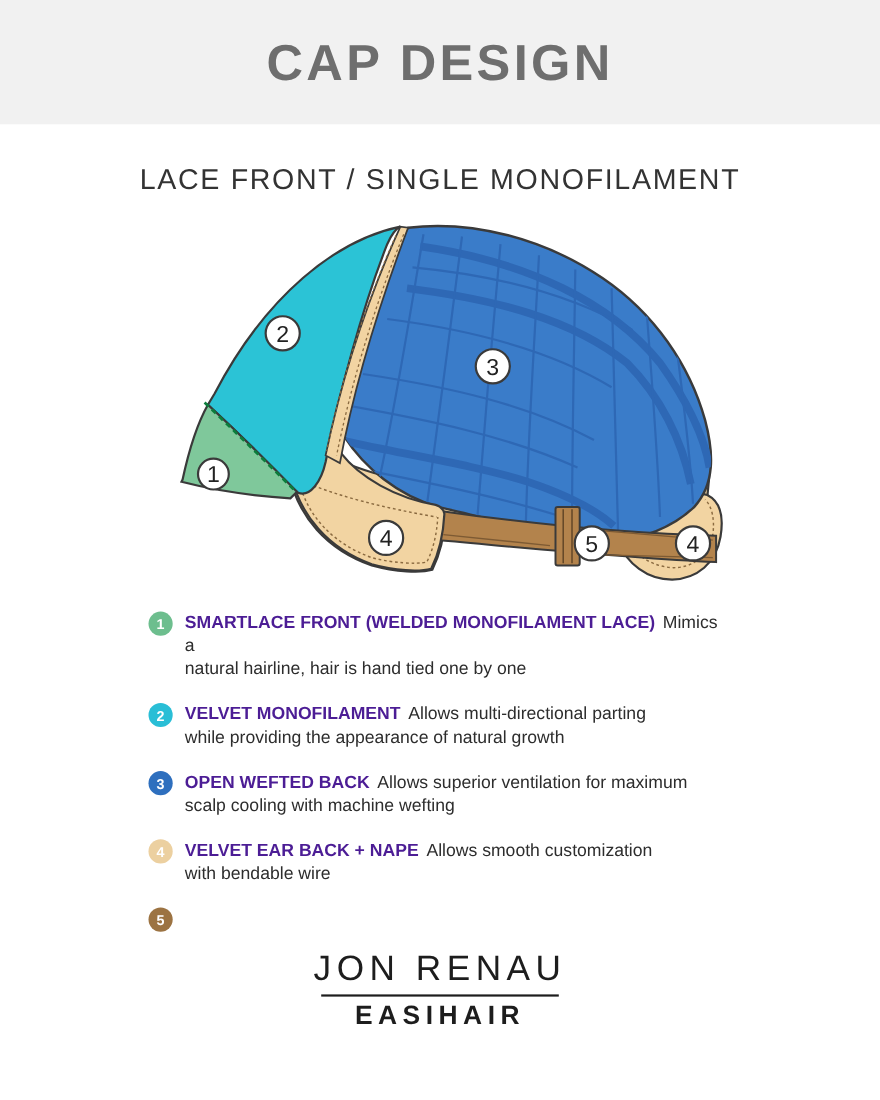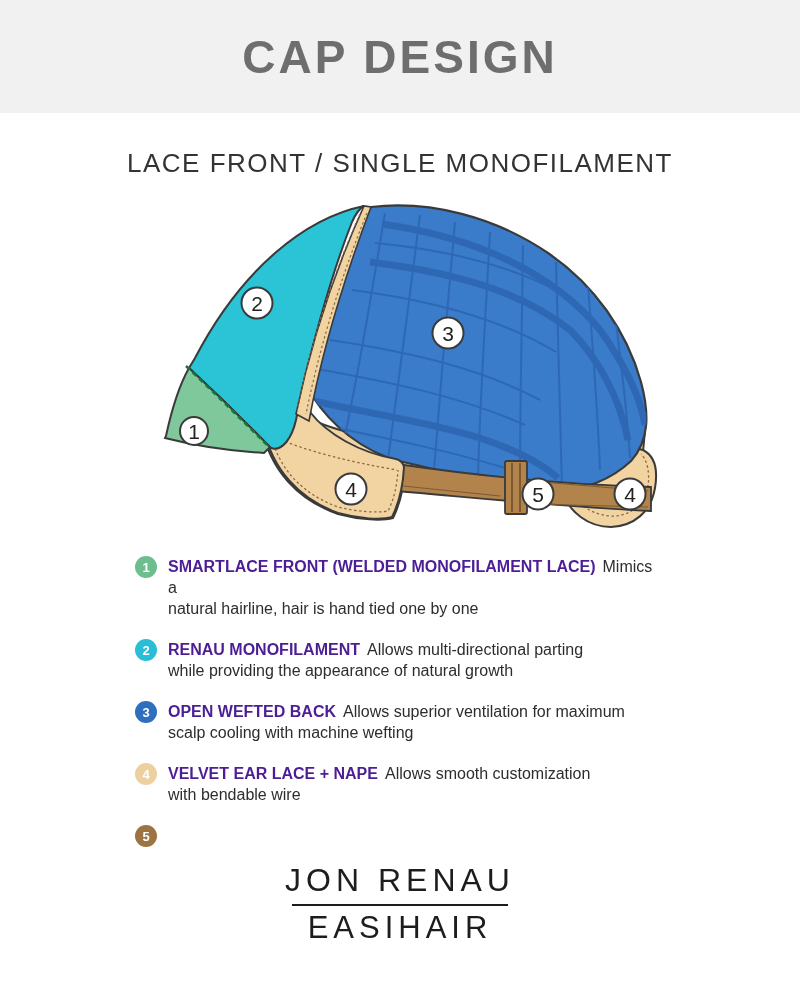--- a/index.html
+++ b/index.html
@@ -14,21 +14,21 @@
   .legend{position:absolute;left:135px;top:556px;width:520px;}
   .legend-item{display:flex;align-items:flex-start;margin-bottom:20px;}
   .badge{flex:0 0 auto;width:22px;height:22px;border-radius:50%;color:#fff;font-weight:bold;
         font-size:13px;display:flex;align-items:center;justify-content:center;margin-right:11px;margin-top:0px;}
   .legend-text{font-size:16px;line-height:21px;color:#2d2d2d;width:500px;}
   .legend-text b{color:#4c1d95;margin-right:7px;}
   .legend-text .desc{white-space:pre-line;}
   .footer{position:absolute;left:0;top:862px;width:800px;text-align:center;color:#1d1d1d;}
   .footer .brand-top{font-size:32px;letter-spacing:5px;font-weight:400;}
   .footer .rule{width:216px;height:2px;background:#1d1d1d;margin:5px auto 4px auto;}
-  .footer .brand-bottom{font-size:31px;letter-spacing:5px;font-weight:400;}
+  .footer .brand-bottom{font-size:24px;letter-spacing:5px;font-weight:700;}
 </style>
 </head>
 <body>
 
 <div class="page">
 
   <div class="header-band">
     <h1>CAP DESIGN</h1>
   </div>
 
@@ -137,33 +137,33 @@
   <div class="legend">
 
     <div class="legend-item">
       <div class="badge" style="background: rgb(109, 190, 142);">1</div>
       <div class="legend-text"><b>SMARTLACE FRONT (WELDED MONOFILAMENT LACE)</b><span class="desc">Mimics a
 natural hairline, hair is hand tied one by one</span></div>
     </div>
 
     <div class="legend-item">
       <div class="badge" style="background: rgb(41, 190, 214);">2</div>
-      <div class="legend-text"><b>RENAU MONOFILAMENT</b><span class="desc">Allows multi-directional parting
+      <div class="legend-text"><b>VELVET MONOFILAMENT</b><span class="desc">Allows multi-directional parting
 while providing the appearance of natural growth</span></div>
     </div>
 
     <div class="legend-item">
       <div class="badge" style="background: rgb(46, 111, 190);">3</div>
       <div class="legend-text"><b>OPEN WEFTED BACK</b><span class="desc">Allows superior ventilation for maximum
 scalp cooling  with machine wefting</span></div>
     </div>
 
     <div class="legend-item">
       <div class="badge" style="background: rgb(236, 208, 160);">4</div>
-      <div class="legend-text"><b>VELVET EAR LACE + NAPE</b><span class="desc">Allows smooth customization
+      <div class="legend-text"><b>VELVET EAR BACK + NAPE</b><span class="desc">Allows smooth customization
 with bendable wire</span></div>
     </div>
 
     <div class="legend-item">
       <div class="badge" style="background: rgb(156, 115, 66);">5</div>
     </div>
 
   </div>
 
   <div class="footer">

